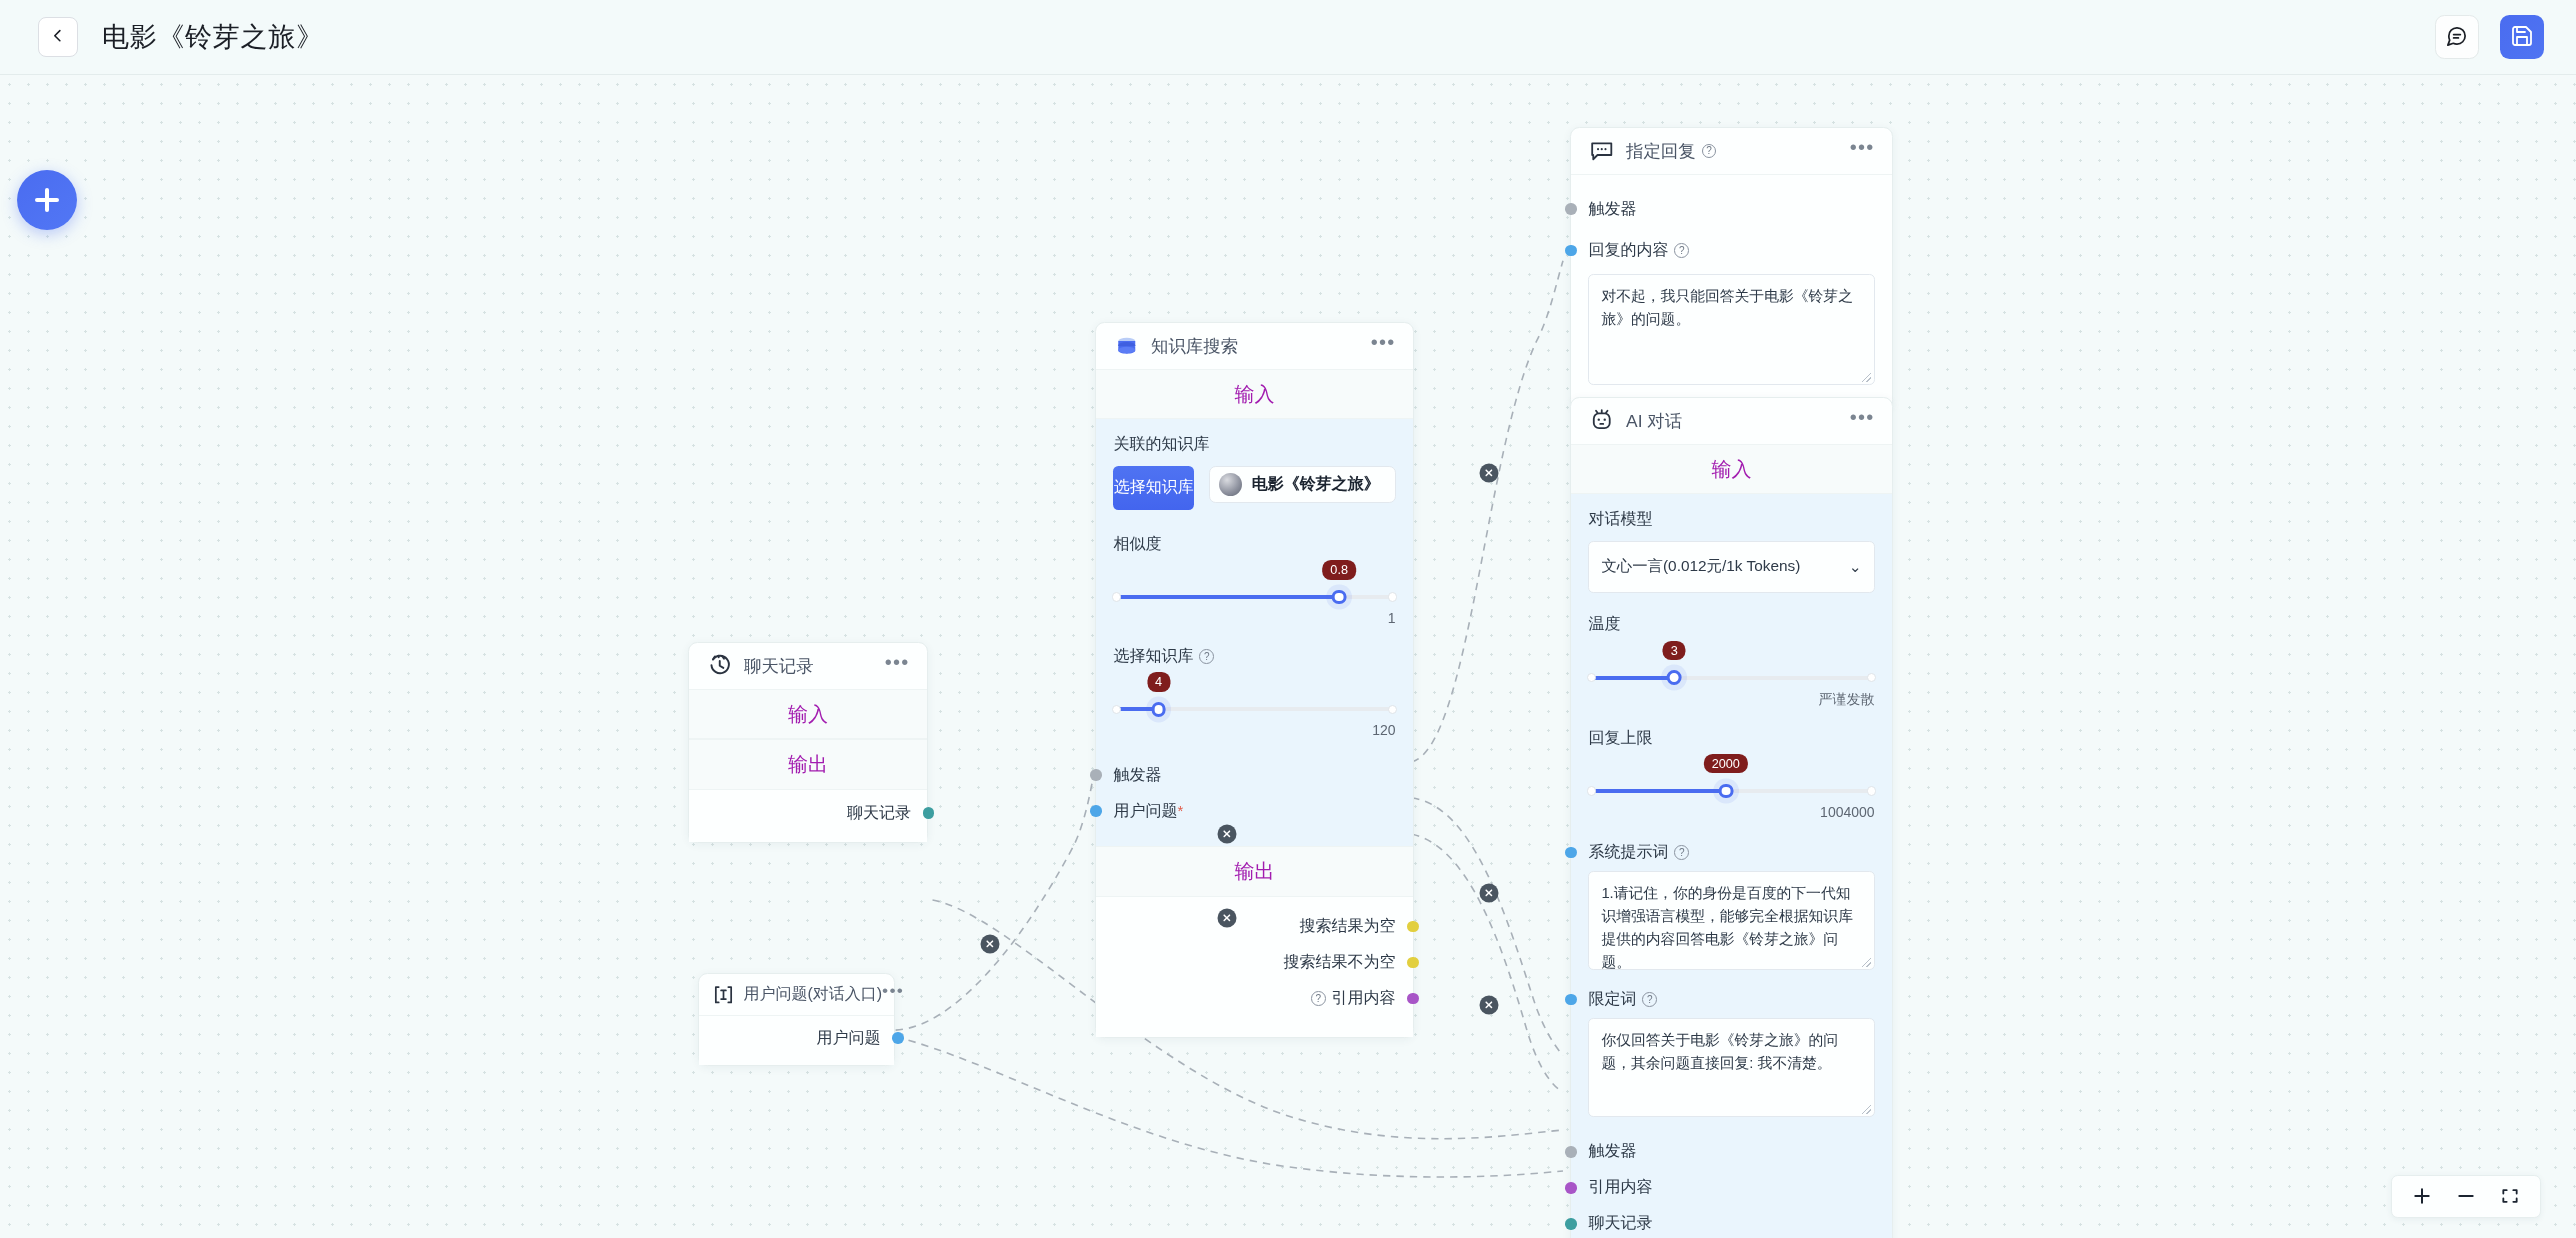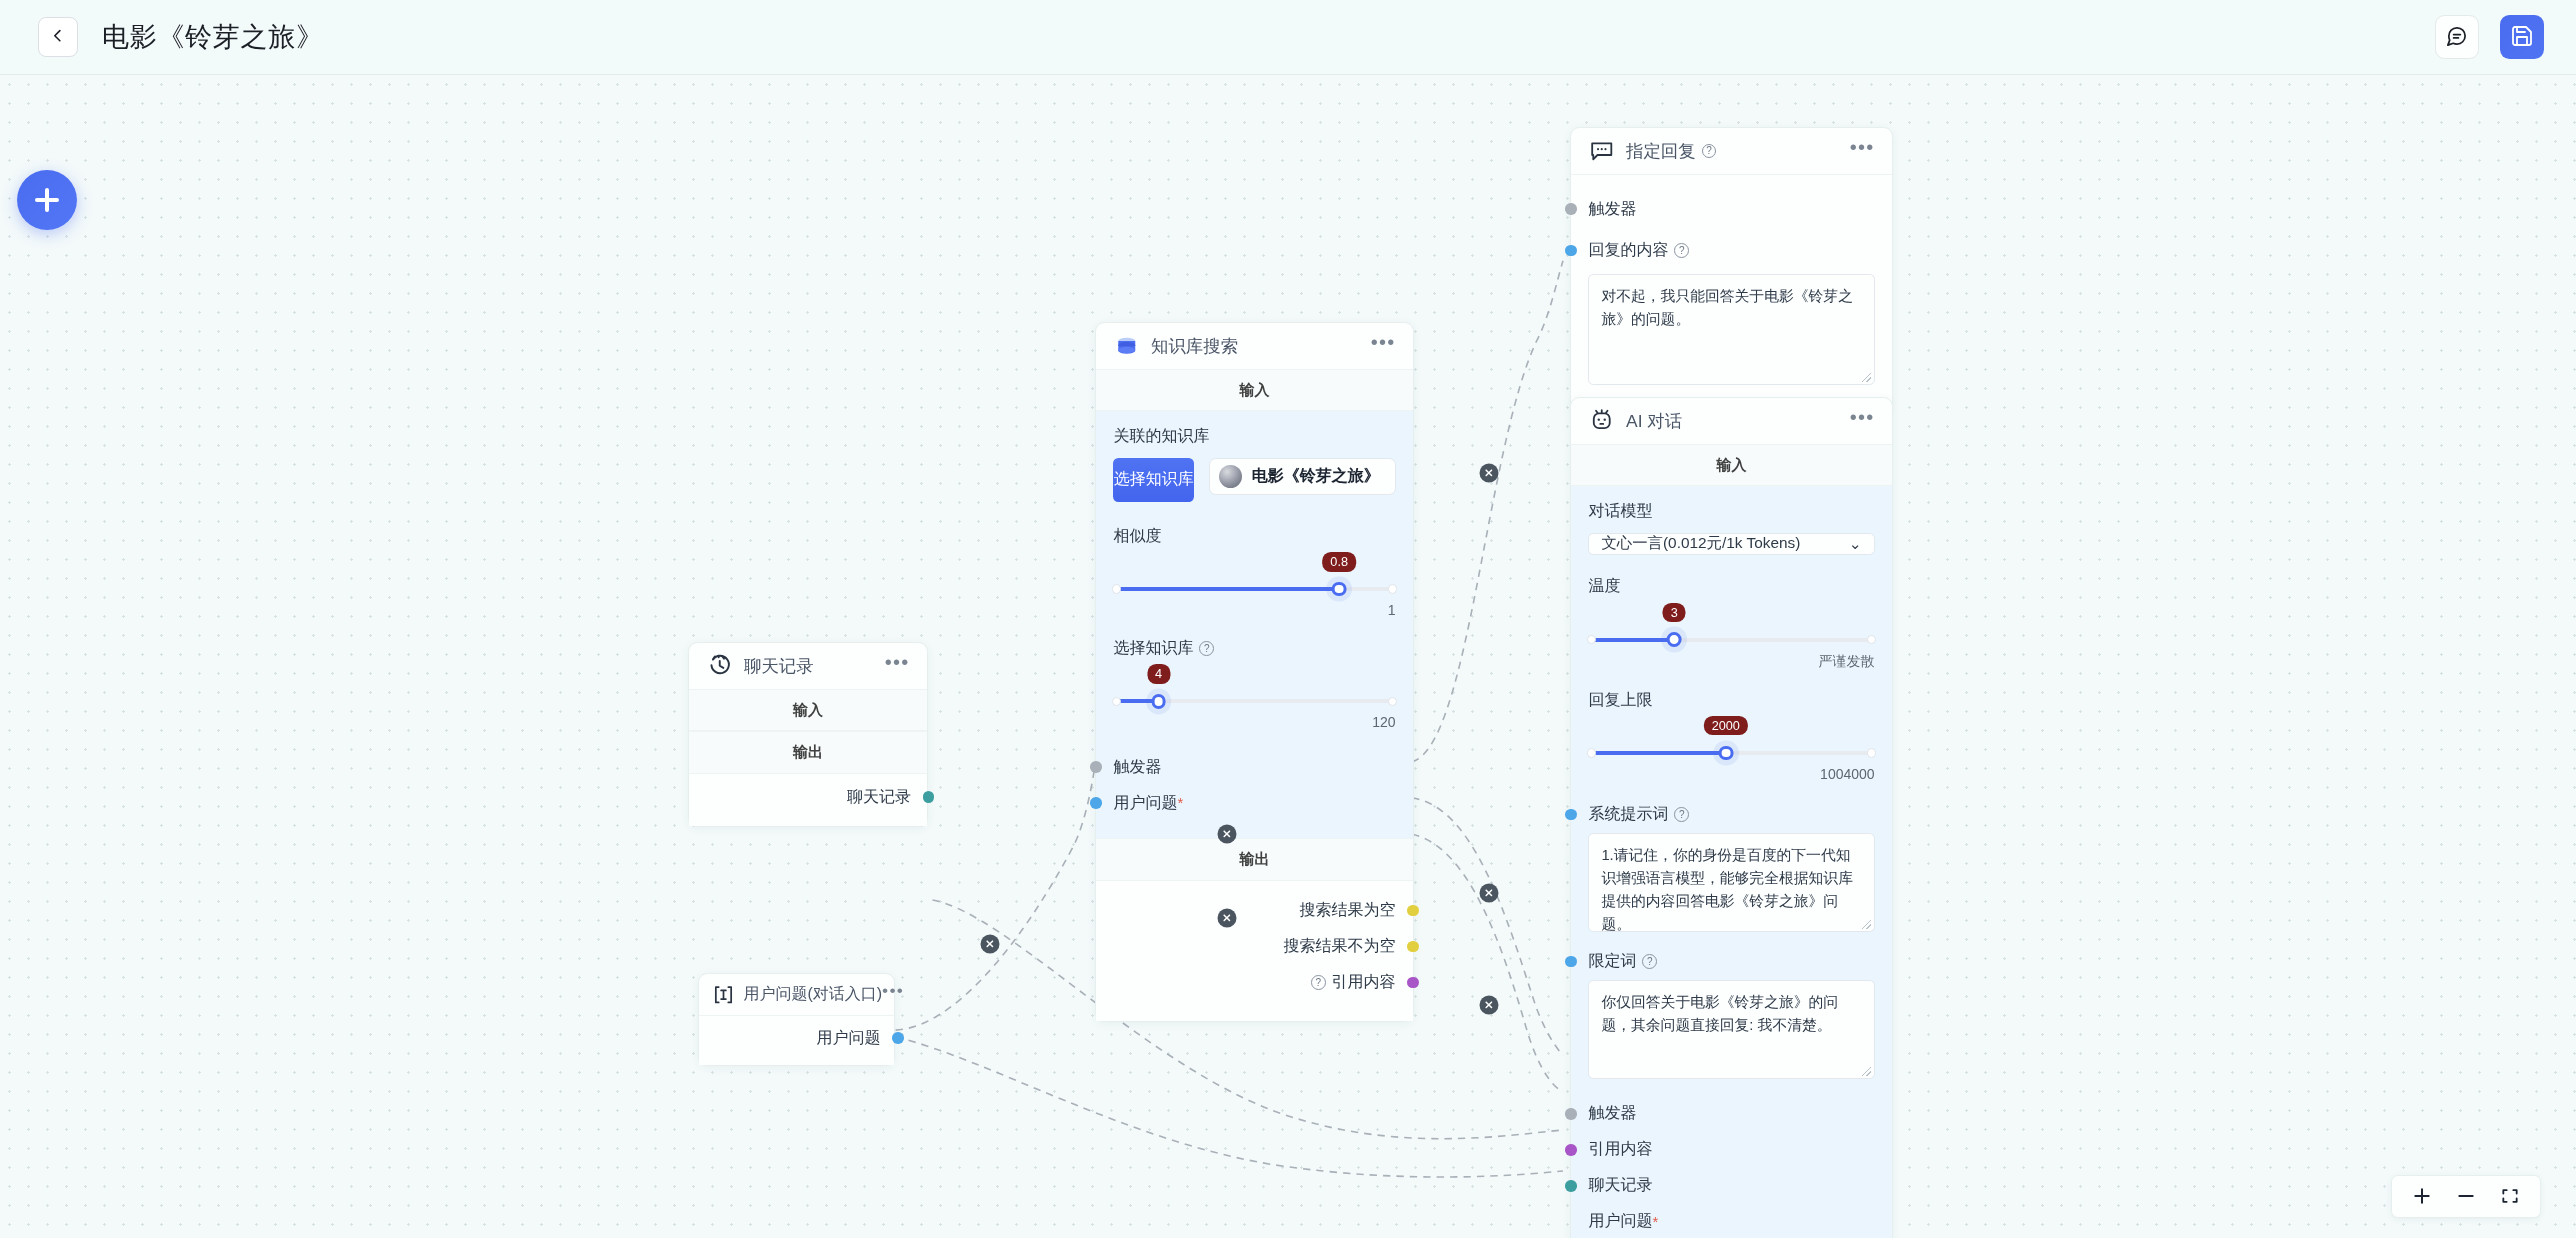--- a/index.html
+++ b/index.html
@@ -97,24 +97,23 @@
   .qmark {
     display: inline-flex; align-items: center; justify-content: center;
     width: 14.8px; height: 14.8px; border: 1.1px solid #8a93a0; border-radius: 50%;
     font-size: 10px; color: #6d7784; margin-left: 6px; vertical-align: 1.3px;
   }
   .dots {
     margin-left: auto; color: #7b8591; font-size: 20px; letter-spacing: 1.3px;
     line-height: .4; cursor: pointer; padding-bottom: 8px;
   }
   .sec-label {
-    text-align: center; font-size: 15px; color: #404040;
+    text-align: center; font-size: 20px; color: #a21caf;
     padding: 10.7px 0; background: #f7fbfb;
     border-bottom: 0.7px solid #eef4f4;
-    font-weight: bold;
   }
   .sec-label.out { border-top: 0.7px solid #eef4f4; border-bottom: 0.7px solid #eef4f4; }
   .body-in { background: #eaf5fd; padding: 14.8px 17.4px 17.4px; }
   .body-plain { background: #fdffff; padding: 12px 17.4px 14.8px; }
   .field-label { font-size: 16px; color: #2e3a48; margin-bottom: 10.7px; display: flex; align-items: center; }
 
   
   .port-row { display: flex; align-items: center; position: relative; height: 36px; }
   .port-row.right { justify-content: flex-end; }
   .dot { width: 11.4px; height: 11.4px; border-radius: 50%; flex: 0 0 11.4px; }
@@ -164,21 +163,21 @@
     background: #7f1d1d; color: #fff; border-radius: 8.7px;
     font-size: 12.7px; padding: 2.7px 8px; white-space: nowrap;
   }
   .scale { display: flex; justify-content: flex-end; font-size: 14px; color: #5d6672; margin-top: 4px; }
   .scale.right-only { justify-content: flex-end; }
 
   
   .select-box {
     display: flex; align-items: center;
     border: 0.7px solid #e2e8ee; border-radius: 5.4px; background: #fdffff;
-    height: 22px; padding: 0 12px; cursor: pointer;
+    height: 52px; padding: 0 12px; cursor: pointer;
   }
   .select-box span { font-size: 15.4px; color: #2e3a48; }
   .chev { margin-left: auto; color: #7b8591; font-size: 14.8px; }
 
   
   .ta {
     width: 100%; border: 0.7px solid #e2e8ee; border-radius: 5.4px;
     background: #fdffff; padding: 10.7px 12px;
     font-size: 14.8px; line-height: 1.55; color: #2e3a48;
     font-family: inherit; resize: none; white-space: pre-wrap; overflow: hidden;

